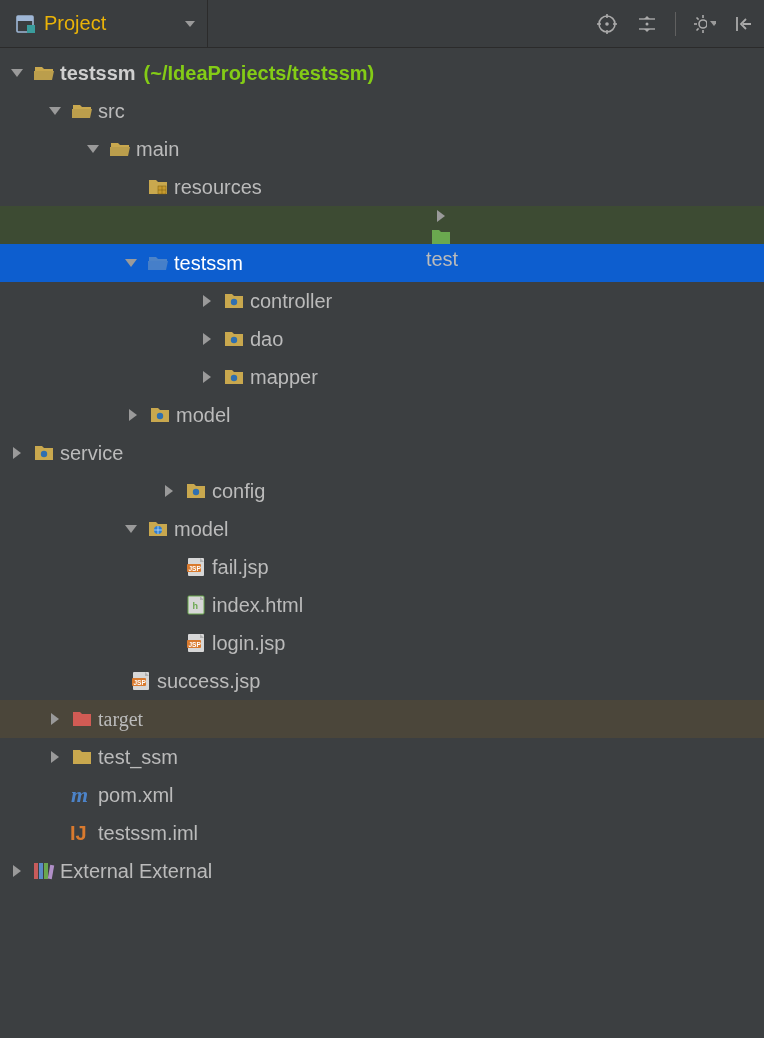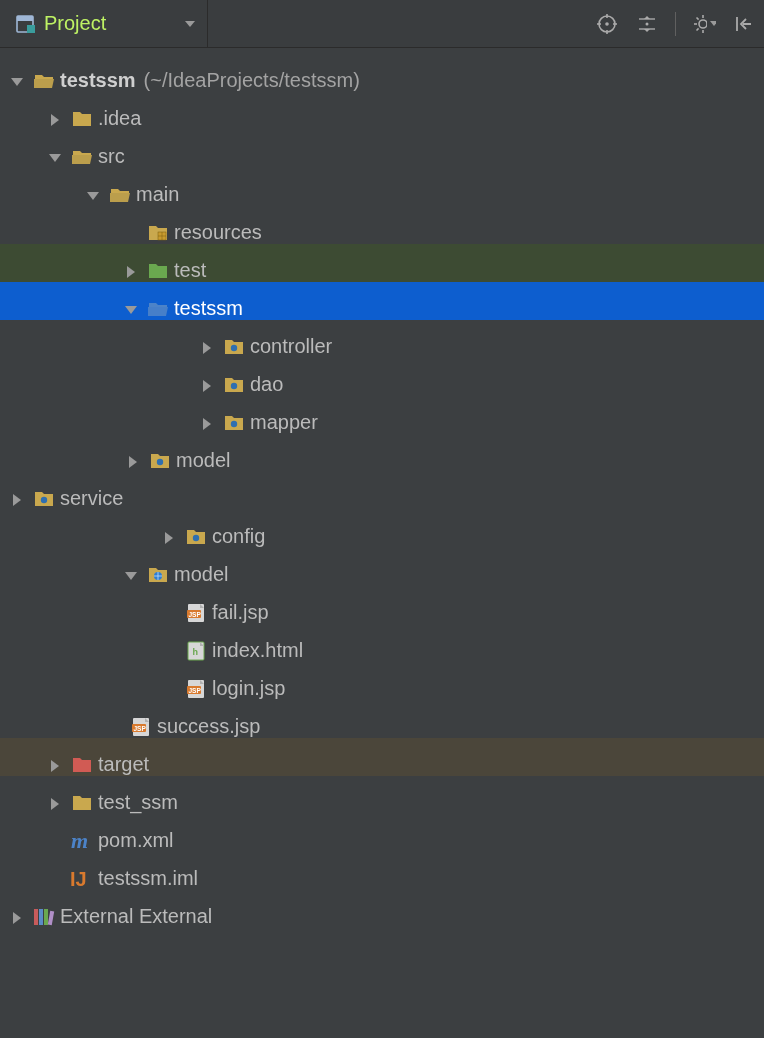--- a/index.html
+++ b/index.html
@@ -44,39 +44,39 @@
   }
   .divider-v {
     width: 1px;
     height: 24px;
     background: #606060;
   }
   .view-select {
     display: flex;
     align-items: center;
     gap: 6px;
-    color: #bef264;
+    color: #eab308;
     cursor: pointer;
     padding: 4px 6px;
     border-right: 1px solid #2b2b2b;
     height:100%;
     width: 200px;
     justify-content: flex-start;
     position: relative;
   }
   .view-select .chev {
     position:absolute;
     right:10px;
   }
   .tree {
     padding-top: 6px;
   }
   .row {
     display: flex;
-    align-items: flex-end;
+    align-items: center;
     height: 38px;
     white-space: nowrap;
     cursor: default;
     padding-left: 4px;
   }
   .row .arrow {
     width: 26px;
     display:flex;
     justify-content:center;
     color:#9a9a9a;
@@ -84,28 +84,29 @@
   }
   .row .icon {
     width: 28px;
     display:flex;
     justify-content:center;
   }
   .row .label {
     padding-left: 2px;
   }
   .row .note {
-    color: #a3a3a3;
+    color: #84cc16;
     padding-left: 8px;
+    font-weight: bold;
   }
   .bold { font-weight: 600; color:#cfcfcf; }
-  .hl-olive { background: #3d4b33; }
+  .hl-olive { background: #3d4b33; flex-direction: column; }
   .hl-blue  { background: #0d5ecf; }
   .hl-blue .label { color: #ffffff; }
-  .hl-brown { background: #4b463a; }
+  .hl-brown { background: #4b463a; font-family: Liberation Serif, serif; }
   
   svg { display:block; }
   .folder-yellow { fill:#c9a84e; }
   .folder-red    { fill:#d15b54; }
   .folder-green  { fill:#6aa84f; }
   .folder-blue   { fill:#4c83c8; }
   .pkg-dot { fill:#2f6fb0; }
 </style>
 </head>
 <body>
@@ -257,33 +258,20 @@
       </span>
     <span class="icon">
         <svg width="22" height="22">
           <use href="#ic-folder-open" class="folder-yellow"></use>
         </svg>
       </span>
     <span class="label bold">testssm</span>
     <span class="note">(~/IdeaProjects/testssm)</span>
   </div>
 
-  <div class="row" style="padding-left:42px">
-    <span class="arrow">
-        <svg width="20" height="20">
-          <use href="#ic-arrow-right"></use>
-        </svg>
-      </span>
-    <span class="icon">
-        <svg width="22" height="22">
-          <use href="#ic-folder" class="folder-yellow"></use>
-        </svg>
-      </span>
-    <span class="label">.idea</span>
-  </div>
 
   <div class="row" style="padding-left:42px">
     <span class="arrow">
         <svg width="20" height="20">
           <use href="#ic-arrow-down"></use>
         </svg>
       </span>
     <span class="icon">
         <svg width="22" height="22">
           <use href="#ic-folder-open" class="folder-yellow"></use>

